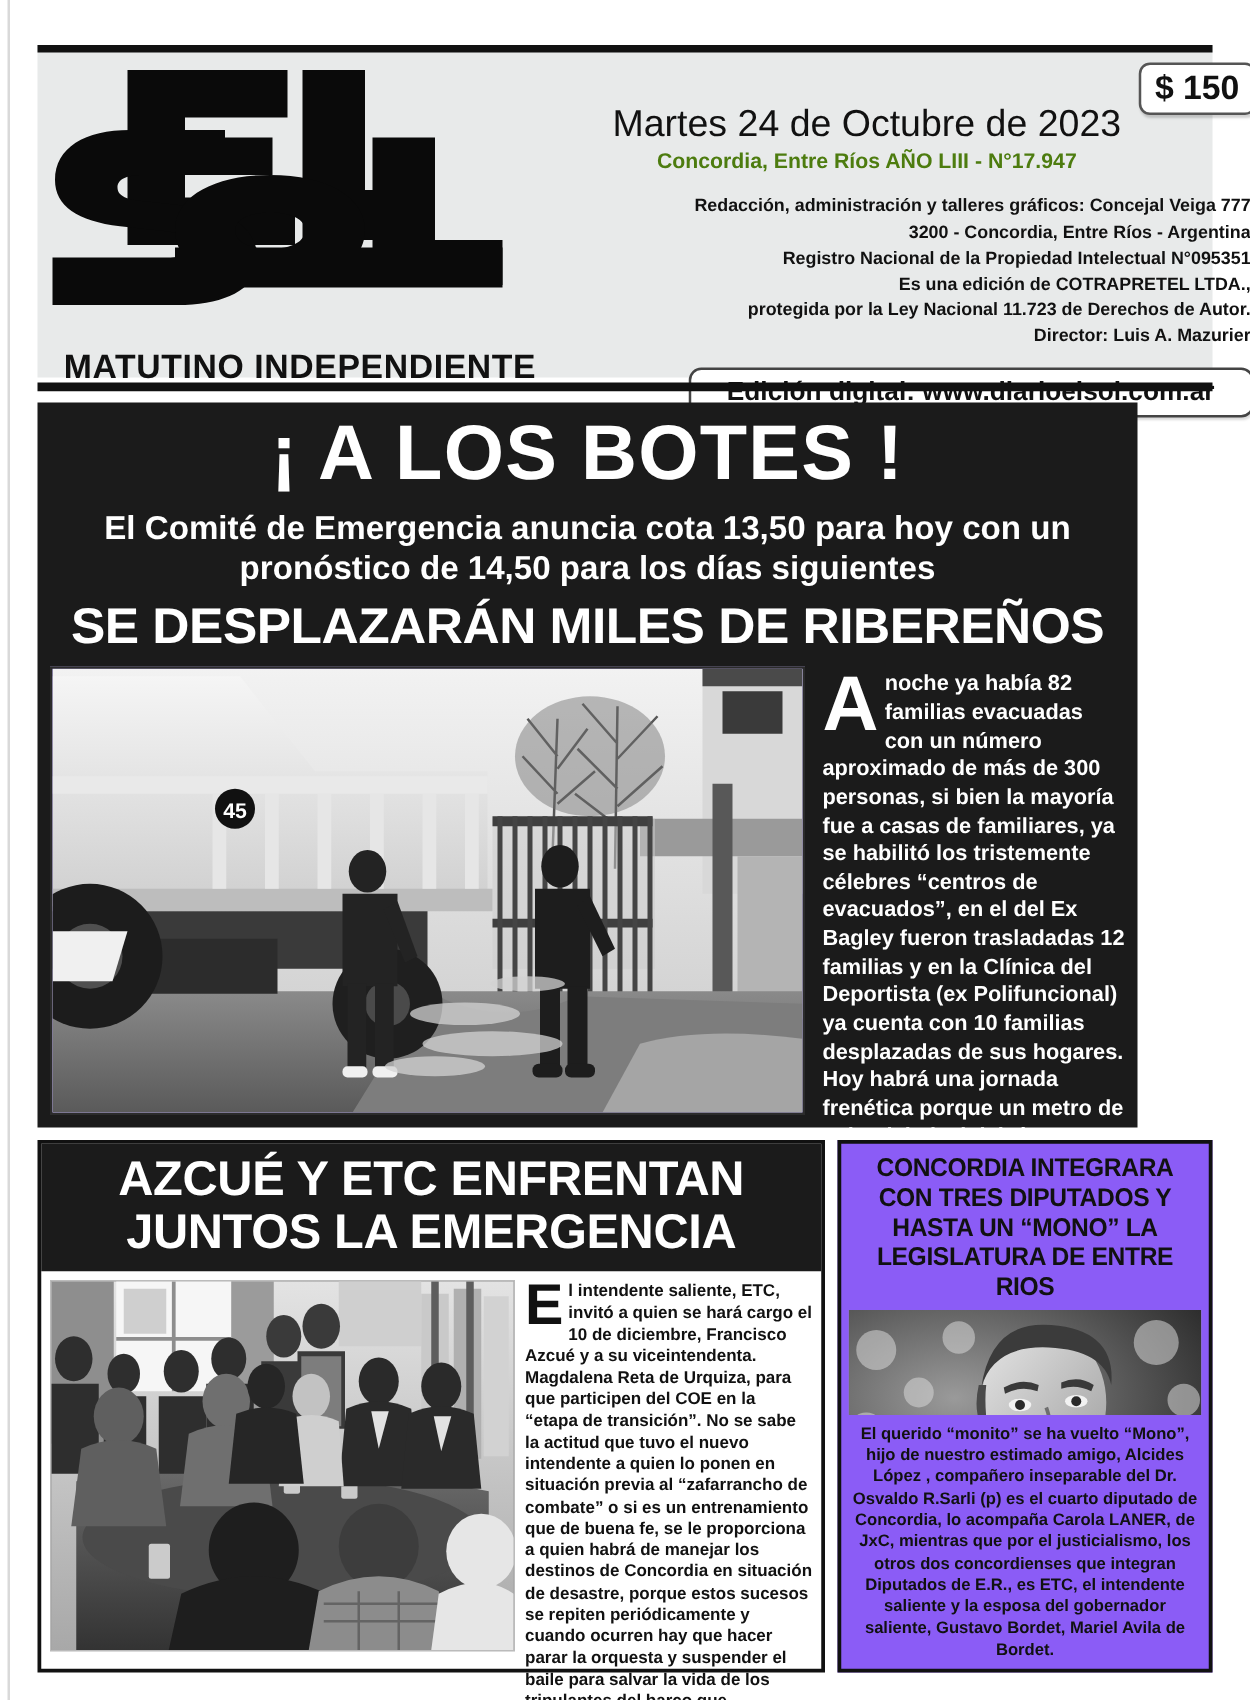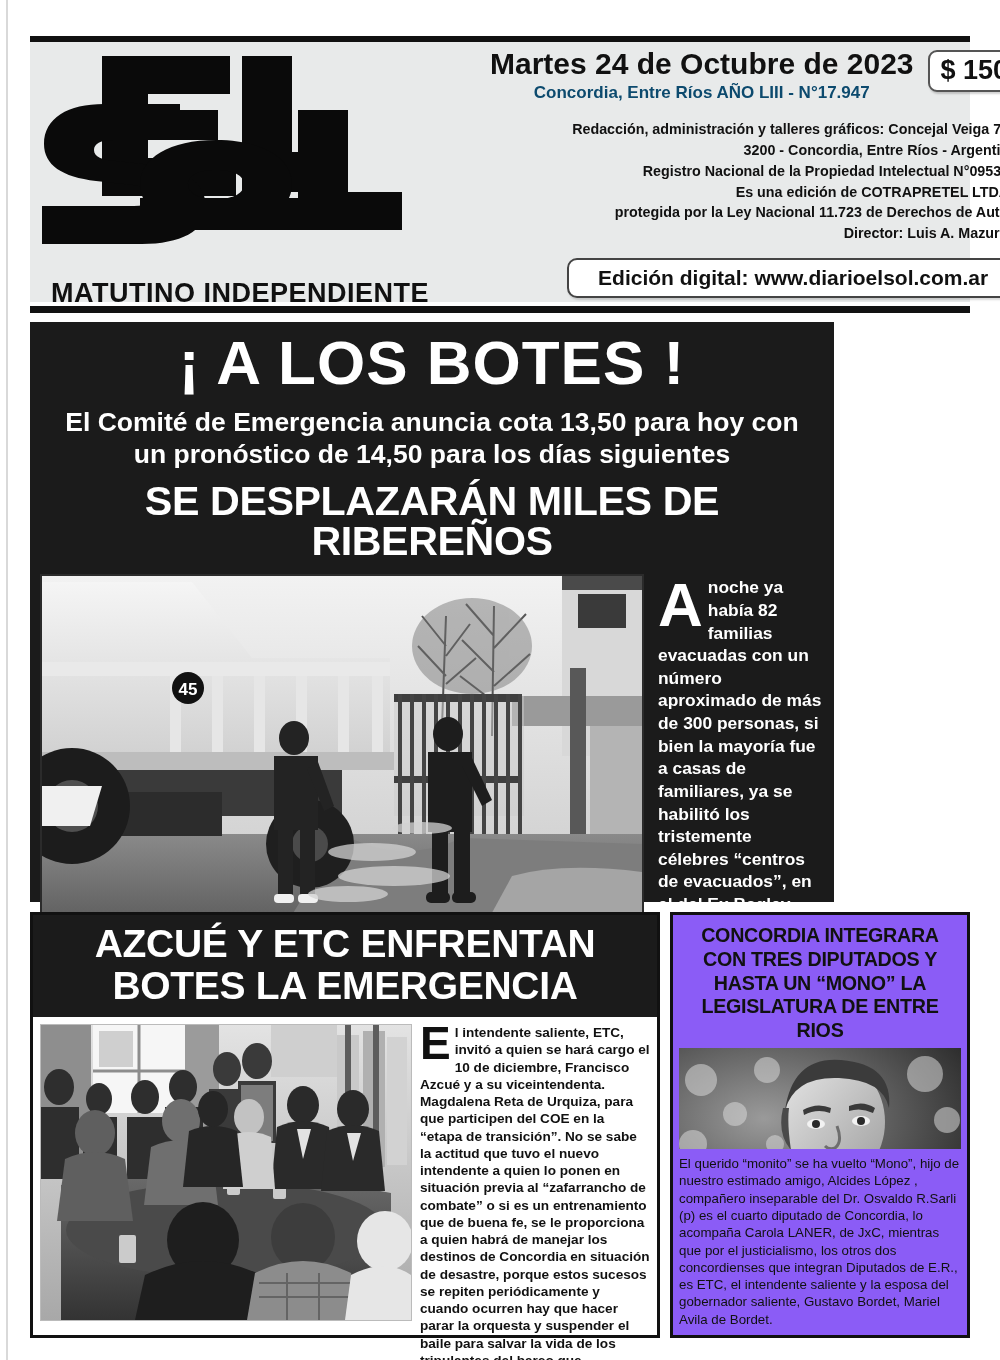--- a/index.html
+++ b/index.html
@@ -29,43 +29,43 @@
   .tagline{
     font-weight:bold;font-size:27px;letter-spacing:0.5px;color:#111;
     margin-top:-6px;white-space:nowrap;
   }
   .masthead-right{
     flex:1;position:relative;padding-right:12px;padding-top:6px;
     text-align:right;
   }
   .date-row{display:flex;align-items:flex-start;justify-content:flex-end;gap:14px;}
   .date-block{text-align:center;flex:1;padding-left:40px;}
-  .date-main{font-size:30px;font-weight:bold;color:#111;line-height:1.08;white-space:nowrap;}
-  .date-sub{font-size:17px;font-weight:bold;color:#0c4a6e;margin-top:3px;white-space:nowrap;}
+  .date-main{font-size:30px;font-weight:normal;color:#111;line-height:1.08;white-space:nowrap;margin-top:36px;}
+  .date-sub{font-size:17px;font-weight:bold;color:#4d7c0f;margin-top:3px;white-space:nowrap;}
   .price-box{
     border:2px solid #555;border-radius:9px;background:#fff;
     padding:3px 11px 4px 11px;font-size:27px;font-weight:bold;color:#111;
     white-space:nowrap;line-height:1.15;margin-top:2px;
     box-shadow:1px 2px 2px rgba(0,0,0,0.18);
   }
   .imprint{
     margin-top:16px;text-align:right;font-size:14.3px;font-weight:bold;
     color:#111;line-height:1.45;padding-right:4px;
   }
   .digital-box{
     margin-top:14px;margin-left:auto;margin-right:2px;
     border:2px solid #444;border-radius:10px;background:#fff;
     width:448px;height:36px;display:flex;align-items:center;justify-content:center;
     box-shadow:1px 2px 2px rgba(0,0,0,0.15);
   }
   .digital-box span{font-size:21px;font-weight:bold;color:#111;white-space:nowrap;}
 
   
   .lead-block{
-    position:absolute;left:30px;top:322px;width:804px;height:580px;
+    position:absolute;left:30px;top:322px;width:880px;height:580px;
     background:#1b1b1b;box-sizing:border-box;padding:8px 10px 10px 10px;
   }
   .lead-kicker{
     text-align:center;color:#fff;font-weight:bold;
     font-size:62px;line-height:1.0;letter-spacing:1px;margin-top:2px;
   }
   .lead-sub{
     text-align:center;color:#fff;font-weight:bold;
     font-size:26.5px;line-height:1.22;margin-top:12px;padding:0 20px;
   }
@@ -122,22 +122,22 @@
   .story-right-head{
     color:#111;text-align:center;font-weight:bold;font-size:20.5px;
     line-height:1.16;letter-spacing:-0.3px;transform:scaleX(0.96);
     transform-origin:center;margin-top:2px;
   }
   .story-right-photo{
     margin-top:6px;width:100%;height:176px;background:#8d8d8d;position:relative;
     overflow:hidden;
   }
   .story-right-caption{
-    margin-top:6px;color:#111;font-weight:normal;font-size:13.3px;line-height:1.30;
-    text-align:left;
+    margin-top:6px;color:#111;font-weight:bold;font-size:13.3px;line-height:1.30;
+    text-align:center;
   }
 
   .sep-line{
     position:absolute;left:30px;top:306px;width:940px;height:7px;background:#111;
   }
   .edge-left{position:absolute;left:6px;top:0;width:2px;height:1360px;background:#d9d9d9;}
 </style>
 </head>
 <body>
 
@@ -323,21 +323,21 @@
 
       <div class="lead-text">
         <span class="dropcap">A</span><span>noche ya había 82 familias evacuadas con un número aproximado de más de 300 personas, si bien la mayoría fue a casas de familiares, ya se habilitó los tristemente célebres “centros de evacuados”, en el del Ex Bagley fueron trasladadas 12 familias y en la Clínica del Deportista (ex Polifuncional) ya cuenta con 10 familias desplazadas de sus hogares. Hoy habrá una jornada frenética porque un metro de suba del nivel del río, representa docenas de metros de la lengua de agua que ingresa a la ciudad, inundándolo todo.</span>
       </div>
     </div>
   </div>
 
   <div class="bottom">
 
     <div class="story-left">
-      <div class="story-left-head">AZCUÉ Y ETC ENFRENTAN BOTES LA EMERGENCIA</div>
+      <div class="story-left-head">AZCUÉ Y ETC ENFRENTAN JUNTOS LA EMERGENCIA</div>
       <div class="story-left-body">
 
         <div class="story-left-photo">
           <svg width="370" height="295" viewBox="0 0 370 295" xmlns="http://www.w3.org/2000/svg">
             <defs>
               <linearGradient id="room" x1="0" y1="0" x2="0" y2="1">
                 <stop offset="0%" stop-color="#e3e3e3"></stop>
                   <stop offset="100%" stop-color="#a8a8a8"></stop>
               </linearGradient>
               <linearGradient id="tbl" x1="0" y1="0" x2="0" y2="1">

